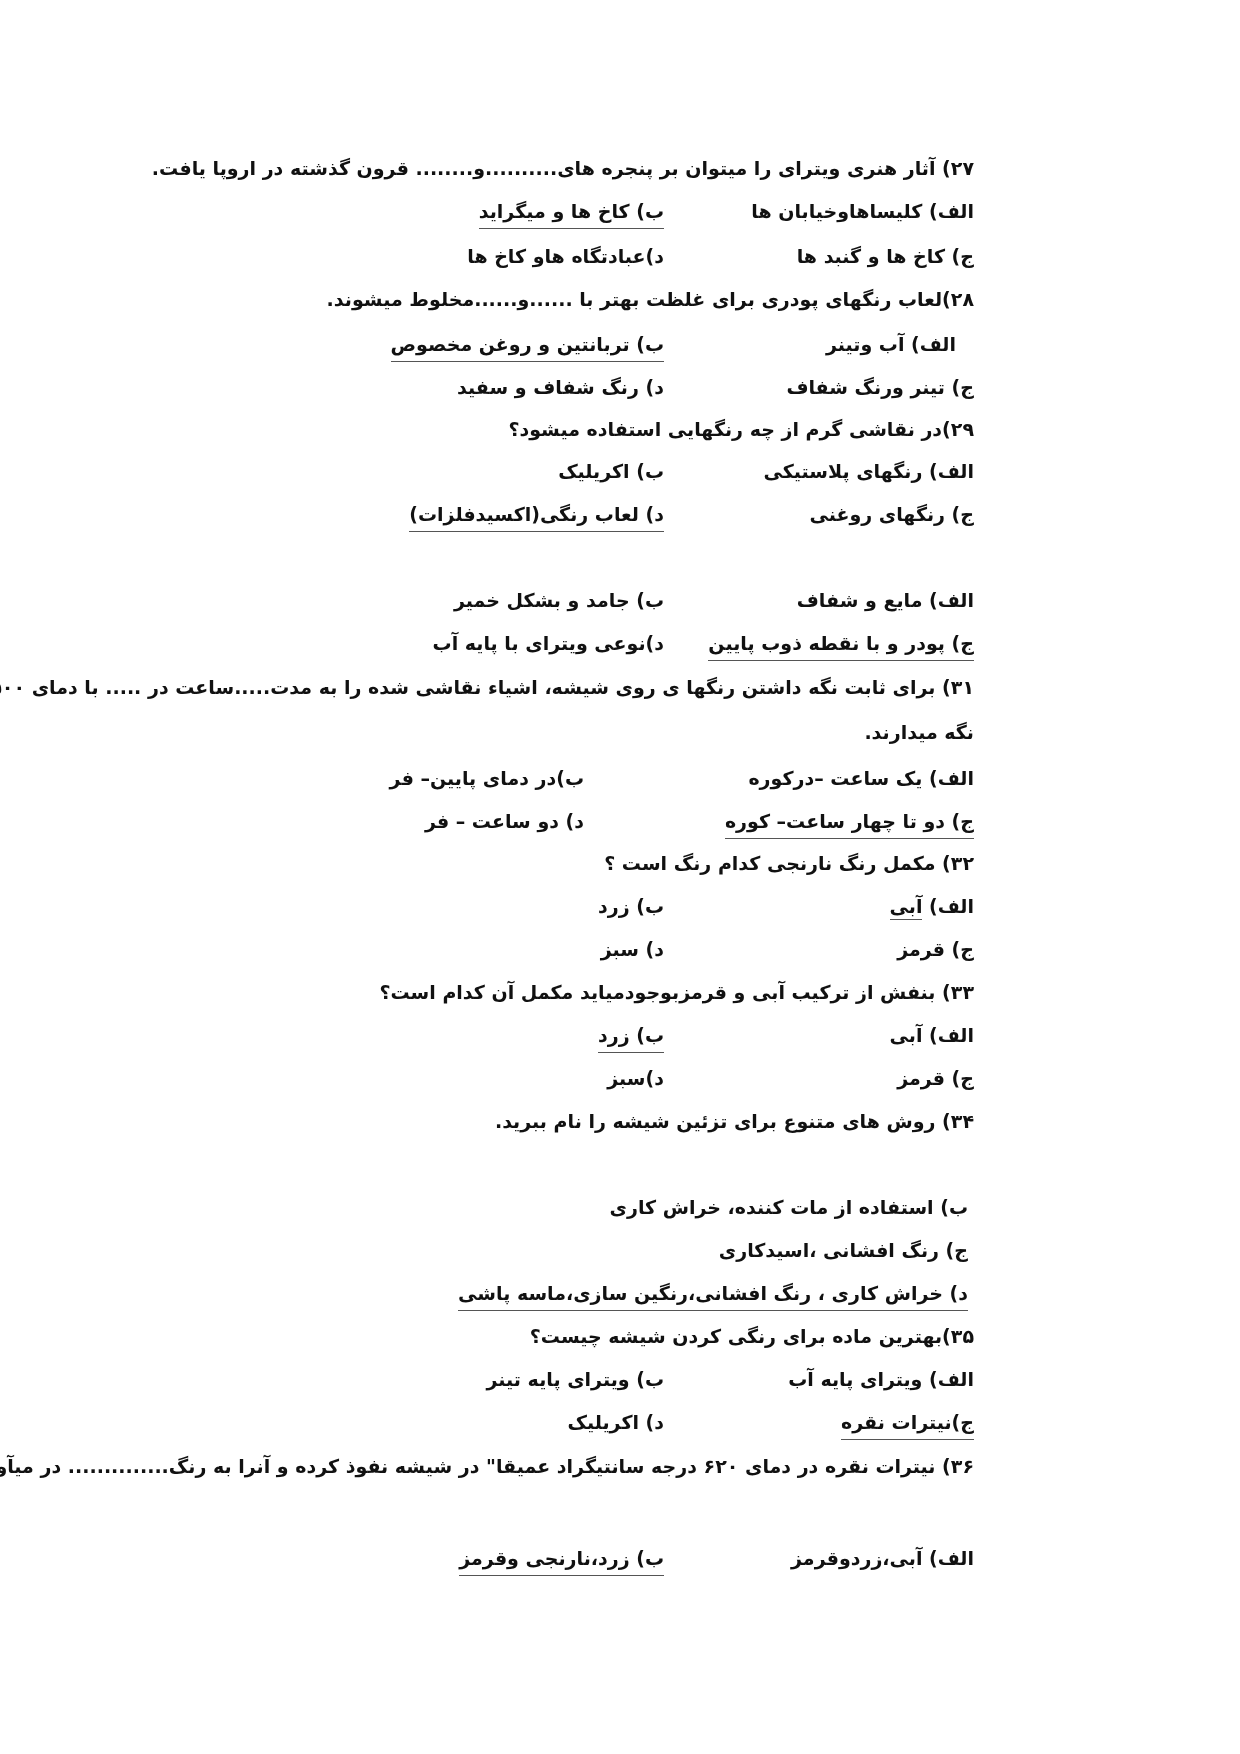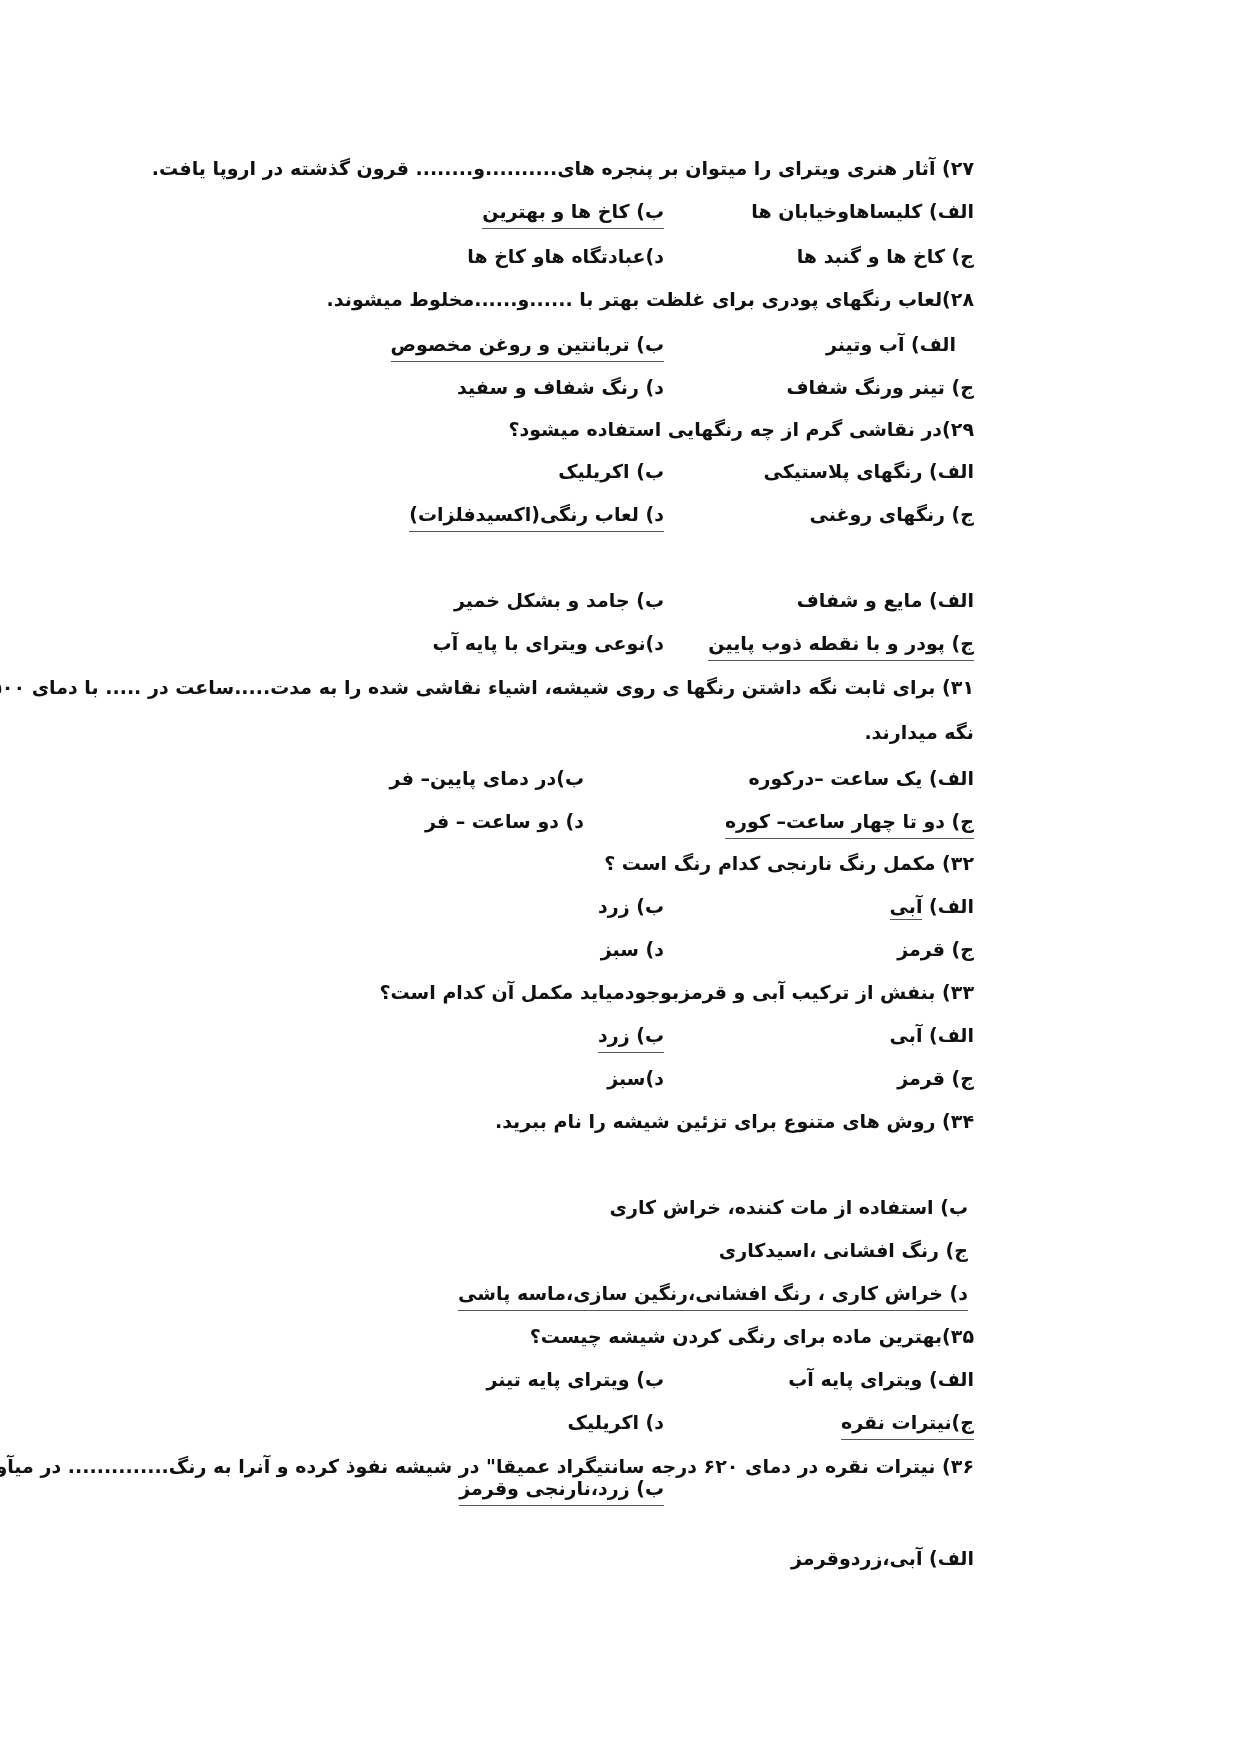--- a/index.html
+++ b/index.html
@@ -11,21 +11,21 @@
   .opt { position: absolute; font-weight: bold; font-size: 19px; white-space: nowrap; line-height: 30px; }
   .ans { border-bottom: 1.5px solid #555; padding-bottom: 2px; }
 </style>
 </head>
 <body>
 
 <div class="page">
 
   <div class="line q" style="top:153px">۲۷) آثار هنری ویترای را میتوان بر پنجره های..........و........ قرون گذشته در اروپا یافت.</div>
   <div class="opt" style="top:196px; right:118px">الف) کلیساهاوخیابان ها</div>
-  <div class="opt ans" style="top:196px; right:428px">ب) کاخ ها و بهترین</div>
+  <div class="opt ans" style="top:196px; right:428px">ب) کاخ ها و میگراید</div>
   <div class="opt" style="top:241px; right:118px">ج) کاخ ها و گنبد ها</div>
   <div class="opt" style="top:241px; right:428px">د)عبادتگاه هاو کاخ ها</div>
 
   <div class="line q" style="top:284px">۲۸)لعاب رنگهای پودری برای غلظت بهتر با ......و......مخلوط میشوند.</div>
   <div class="opt" style="top:329px; right:136px">الف) آب وتینر</div>
   <div class="opt ans" style="top:329px; right:428px">ب) تربانتین و روغن مخصوص</div>
   <div class="opt" style="top:372px; right:118px">ج) تینر ورنگ شفاف</div>
   <div class="opt" style="top:372px; right:428px">د) رنگ شفاف و سفید</div>
 
   <div class="line q" style="top:414px">۲۹)در نقاشی گرم از چه رنگهایی استفاده میشود؟</div>
@@ -66,15 +66,15 @@
   <div class="opt ans" style="top:1278px; right:124px">د) خراش کاری ، رنگ افشانی،رنگین سازی،ماسه پاشی</div>
 
   <div class="line q" style="top:1321px">۳۵)بهترین ماده برای رنگی کردن شیشه چیست؟</div>
   <div class="opt" style="top:1364px; right:118px">الف) ویترای پایه آب</div>
   <div class="opt" style="top:1364px; right:428px">ب) ویترای پایه تینر</div>
   <div class="opt ans" style="top:1407px; right:118px">ج)نیترات نقره</div>
   <div class="opt" style="top:1407px; right:428px">د) اکریلیک</div>
 
   <div class="line q" style="top:1451px">۳۶)  نیترات نقره در دمای ۶۲۰ درجه سانتیگراد عمیقا" در شیشه نفوذ کرده و آنرا به رنگ.............. در میآوردولی در</div>
   <div class="opt" style="top:1543px; right:118px">الف) آبی،زردوقرمز</div>
-  <div class="opt ans" style="top:1473px; right:428px">ب) زرد،نارنجی وقرمز</div>
+  <div class="opt ans" style="top:1543px; right:428px">ب) زرد،نارنجی وقرمز</div>
 
 </div>
 
 </body></html>

